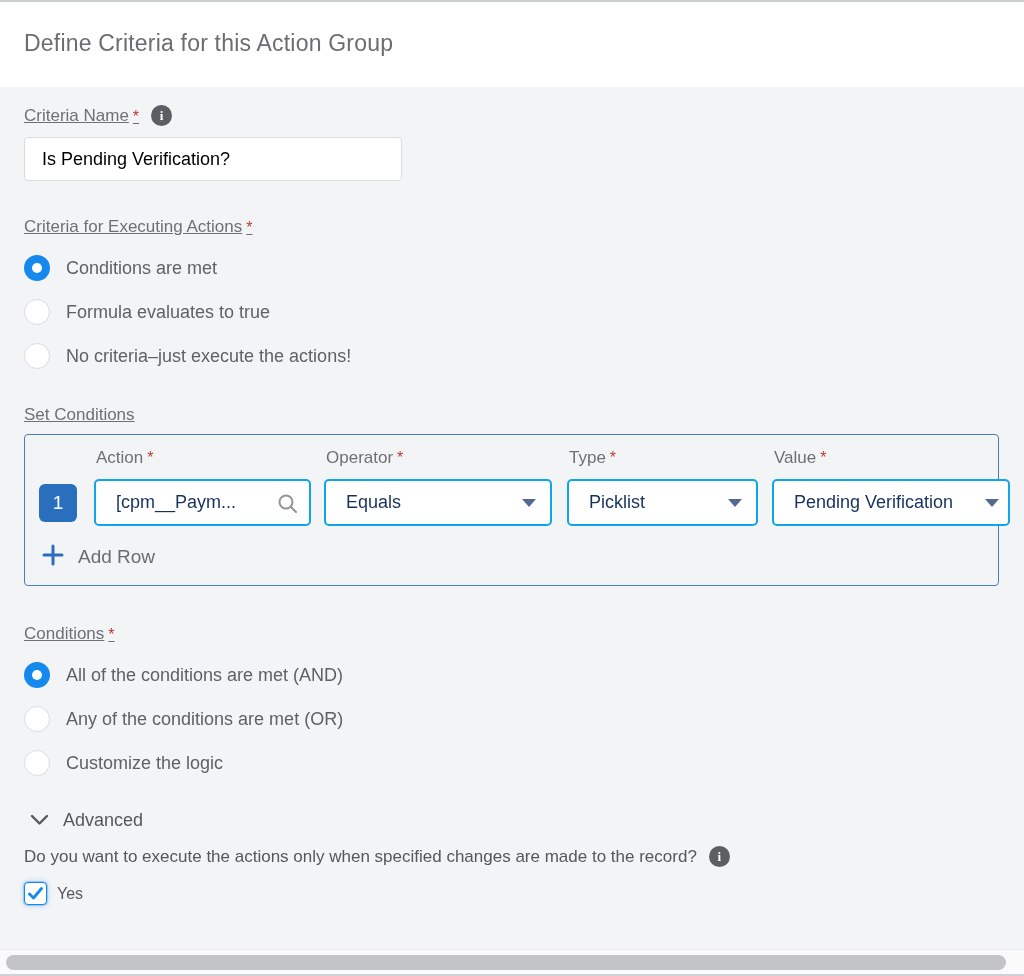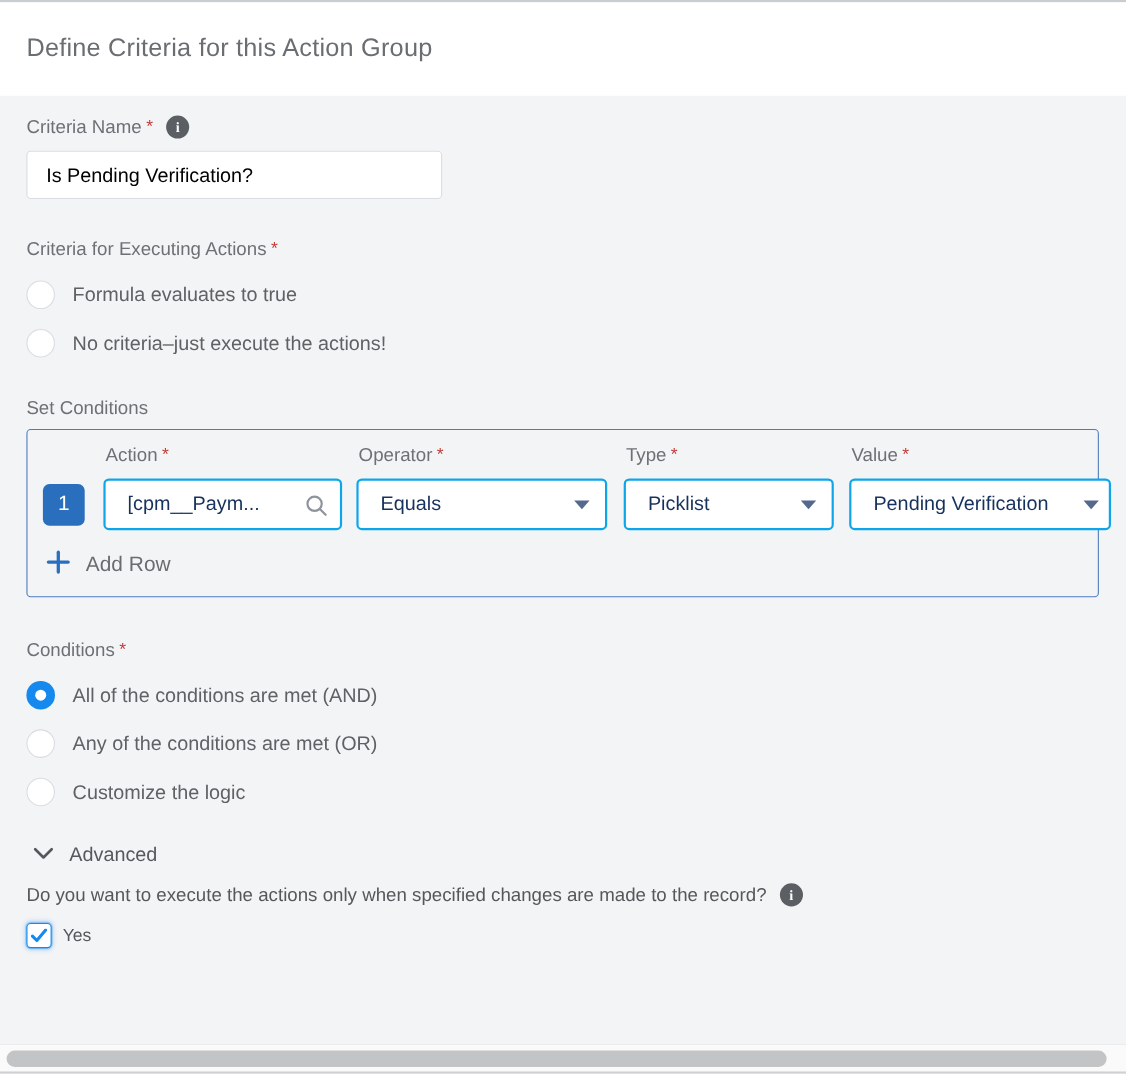--- a/index.html
+++ b/index.html
@@ -22,21 +22,22 @@
     font-weight:400;
     color:#6a6d71;
     letter-spacing:.2px;
   }
   
   .main { padding:18px 24px 0 24px; }
   .field-label {
     font-size:17px;
     color:#6d7075;
     display:flex;
-    align-items:center;
+    align-items:flex-end;
+    text-decoration:underline;
   }
   .req { color:#c23934; margin-left:4px; font-size:16px; }
   .info-icon {
     display:inline-flex; align-items:center; justify-content:center;
     width:21px; height:21px; border-radius:50%;
     background:#5b5e62; color:#ffffff;
     font-size:13px; font-weight:700; font-family:"Liberation Serif", serif;
     margin-left:12px; flex:0 0 auto;
   }
   .text-input {
@@ -153,20 +154,24 @@
     </div>
     <input class="text-input" type="text" value="Is Pending Verification?" style="">
   </div>
 
   <div class="section">
     <div class="field-label">
       <span>Criteria for Executing Actions</span>
         <span class="req">*</span>
     </div>
     <div class="option-row">
+      <span class="radio selected"></span>
+      <span class="option-label">Conditions are met</span>
+    </div>
+    <div class="option-row">
       <span class="radio"></span>
       <span class="option-label">Formula evaluates to true</span>
     </div>
     <div class="option-row">
       <span class="radio"></span>
       <span class="option-label">No criteria–just execute the actions!</span>
     </div>
   </div>
 
   <div class="section">

